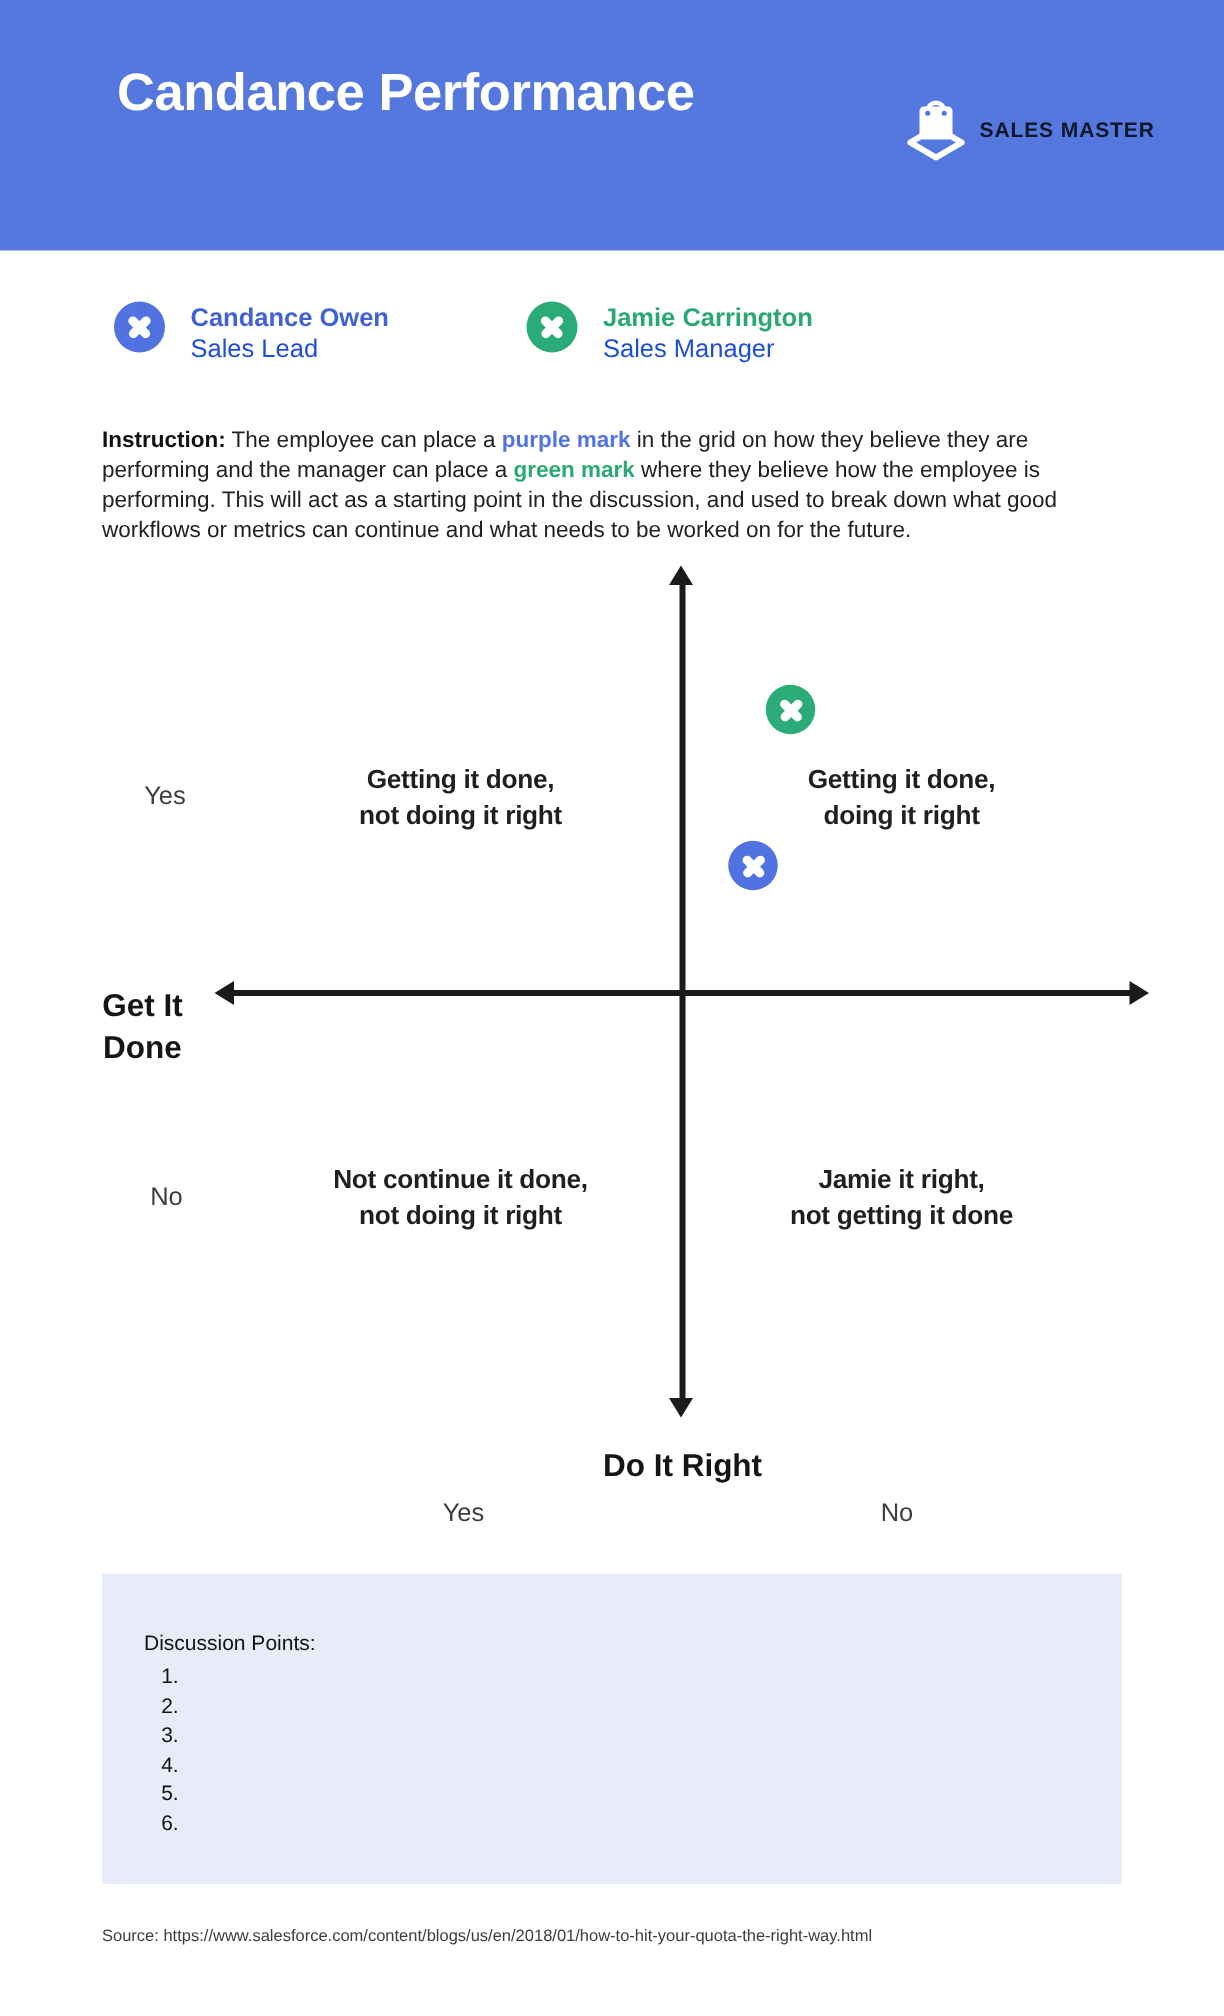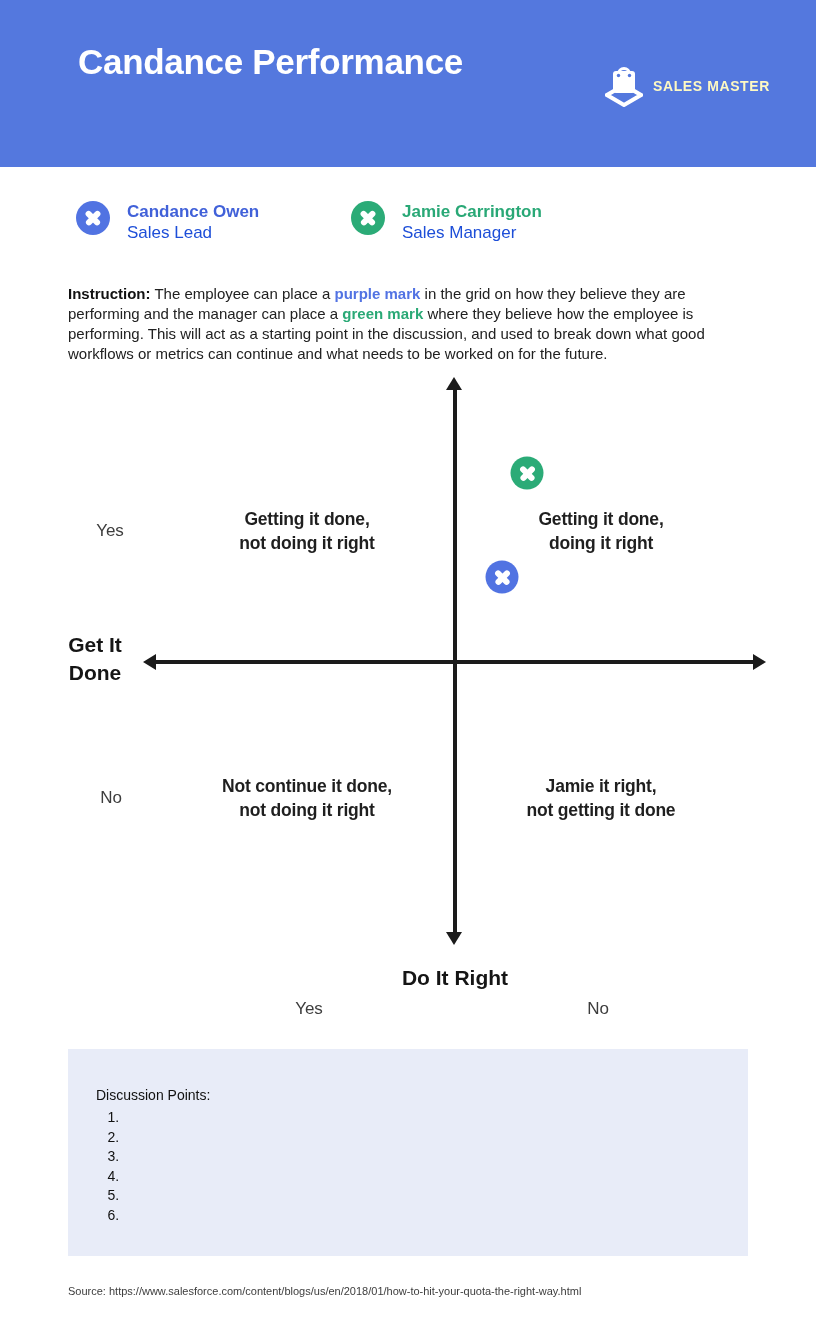--- a/index.html
+++ b/index.html
@@ -7,21 +7,21 @@
     position:relative;width:816px;height:1344px;background:#ffffff;overflow:hidden;
     font-family:"Liberation Sans","DejaVu Sans",sans-serif;color:#212121;
   }
   
   .header{position:absolute;left:0;top:0;width:816px;height:167px;background:#5478DE;}
   .header-title{
     position:absolute;left:78px;top:40px;color:#ffffff;font-size:35px;font-weight:700;
     line-height:44px;letter-spacing:-0.3px;
   }
   .logo{position:absolute;left:605px;top:60px;display:flex;align-items:center;gap:10px;}
-  .logo-text{color:#fef9c3;font-size:14px;font-weight:700;letter-spacing:0.6px;text-align:right;}
+  .logo-text{color:#0f172a;font-size:14px;font-weight:700;letter-spacing:0.6px;text-align:right;}
   
   .legend-entry{position:absolute;top:201px;display:flex;align-items:flex-start;gap:17px;}
   .legend-entry.e1{left:76px;}
   .legend-entry.e2{left:351px;}
   .legend-name{font-size:17px;font-weight:700;line-height:21px;}
   .legend-role{font-size:17px;line-height:21px;color:#1d4ed8;}
   
   .mark{position:relative;width:34px;height:34px;border-radius:50%;flex:0 0 34px;}
   .mark::before,.mark::after{
     content:"";position:absolute;left:50%;top:50%;width:18px;height:5.5px;border-radius:3px;background:#ffffff;
@@ -125,21 +125,21 @@
     <div class="q-label" style="left:601px;top:798px;">
       <div>Jamie it right,</div>
       <div>not getting it done</div>
     </div>
 
     <div class="tick" style="left:110px;top:531px;">Yes</div>
     <div class="tick" style="left:111px;top:798px;">No</div>
     <div class="tick" style="left:309px;top:1009px;">Yes</div>
     <div class="tick" style="left:598px;top:1009px;">No</div>
 
-    <div class="axis-title" style="left:95px;top:659px;">
+    <div class="axis-title" style="left:95px;top:685px;">
       <div>Get It</div>
       <div>Done</div>
     </div>
     <div class="axis-title" style="left:455px;top:978px;">Do It Right</div>
 
     <div class="mark green chart-mark" style="left:527px;top:473px;"></div>
     <div class="mark blue chart-mark" style="left:502px;top:577px;"></div>
   </div>
 
   <div class="discussion">

